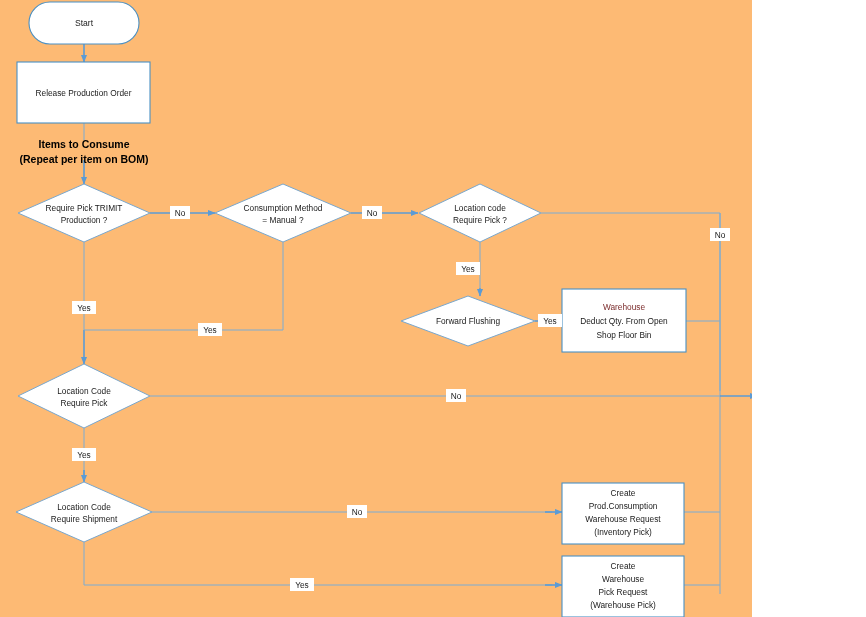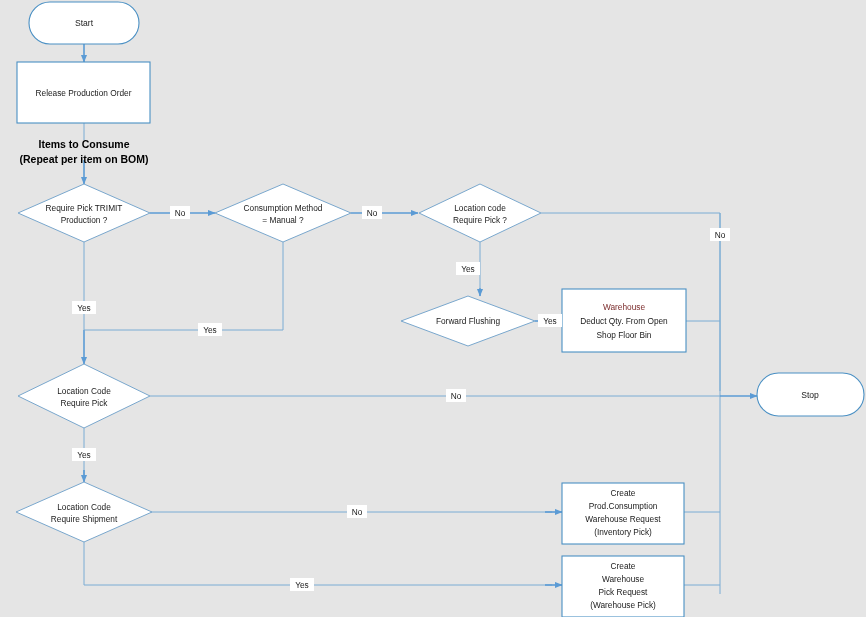--- a/index.html
+++ b/index.html
@@ -5,23 +5,23 @@
   html, body {
     margin: 0;
     padding: 0;
     background: #ffffff;
   }
   body {
     font-family: "Liberation Sans", sans-serif;
   }
   #canvas {
     position: relative;
-    width: 866px;
+    width: 752px;
     height: 617px;
-    background: #e5e5e5;
+    background: #fdba74;
     overflow: hidden;
   }
   #flow-svg {
     position: absolute;
     left: 0;
     top: 0;
     width: 866px;
     height: 617px;
   }
   .node-label {

